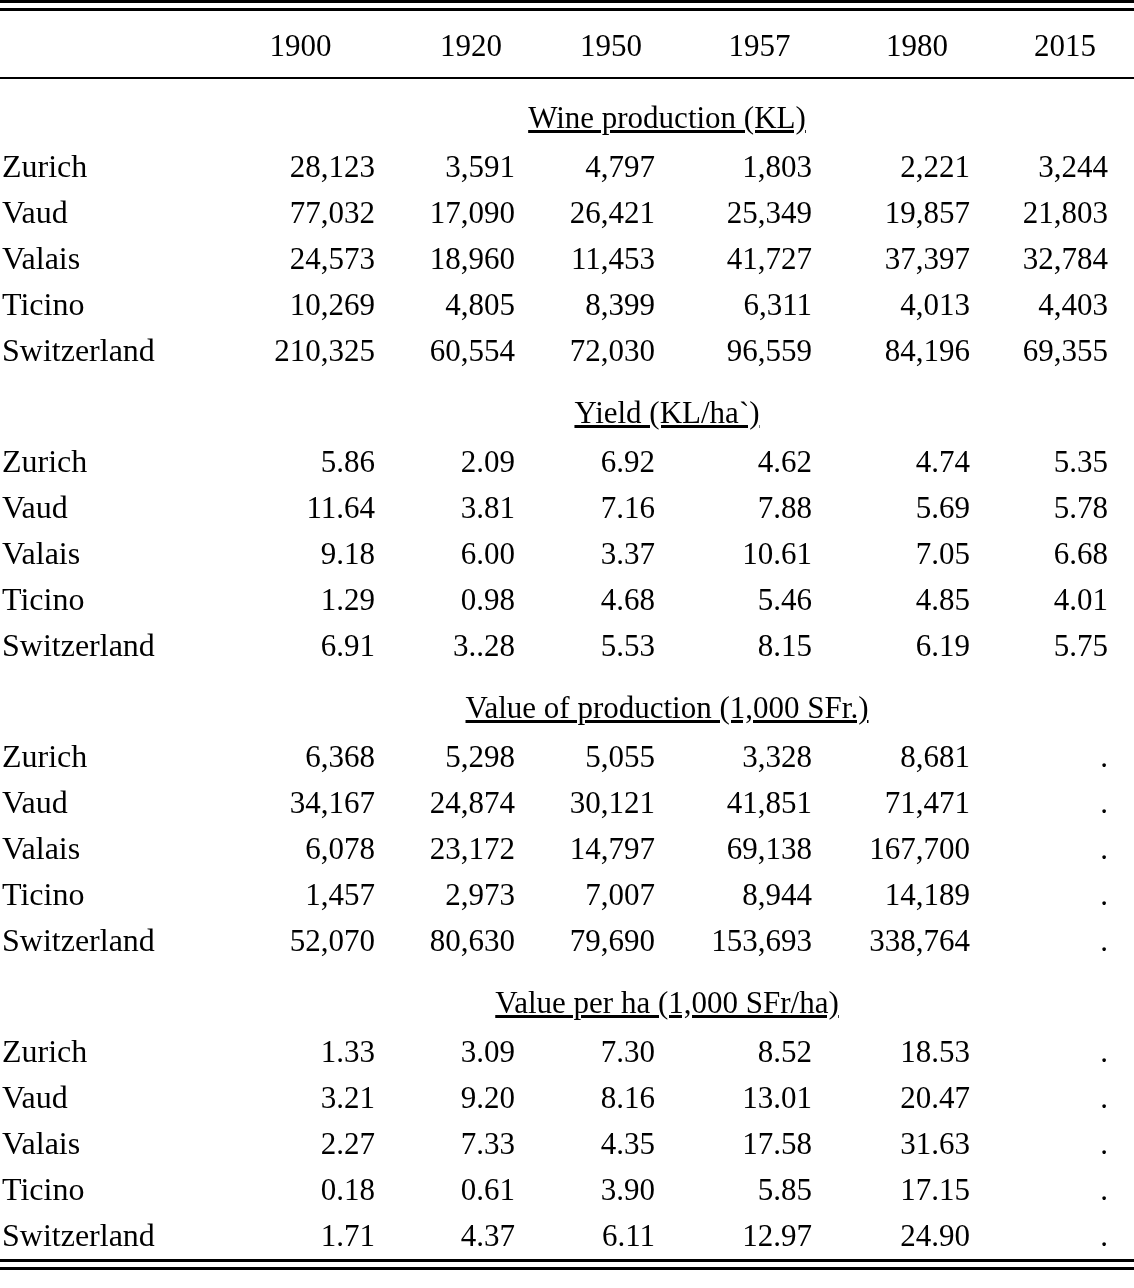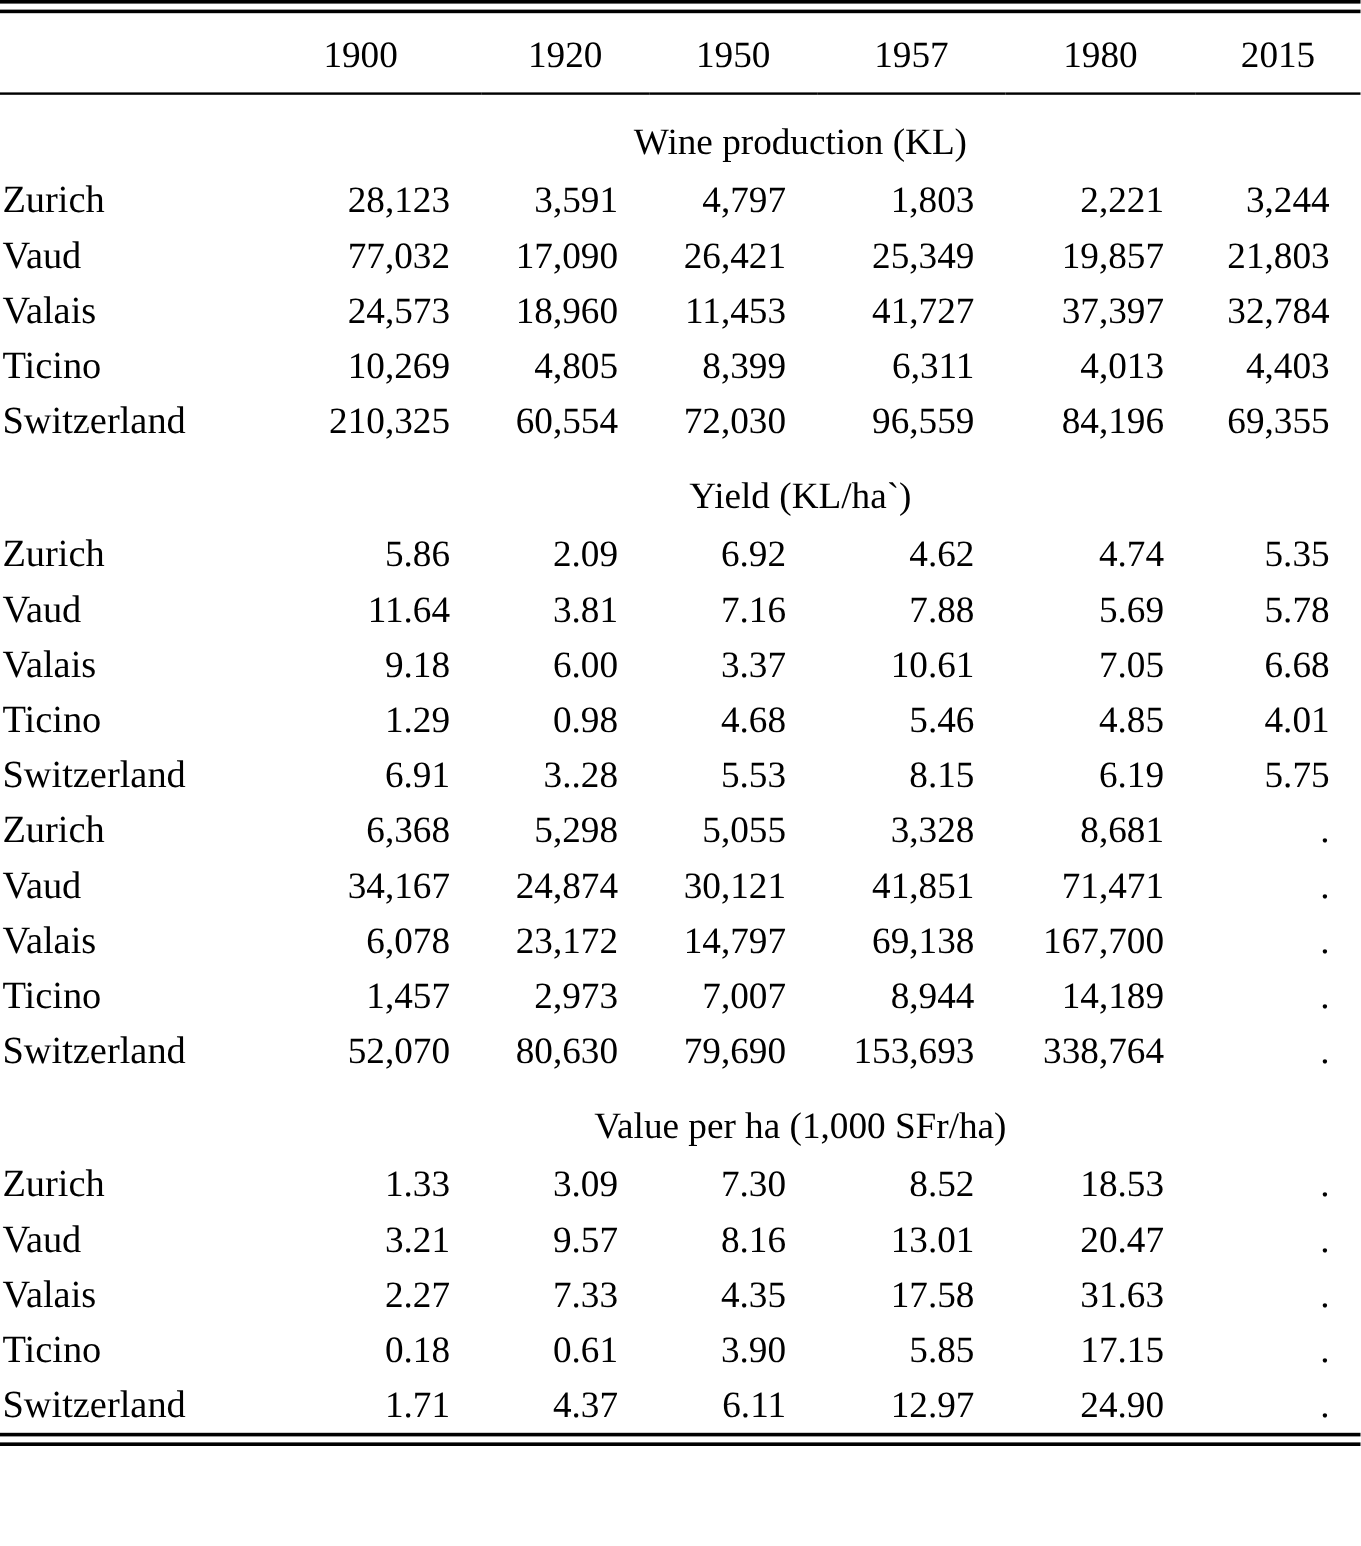--- a/index.html
+++ b/index.html
@@ -37,20 +37,21 @@
     font-size: 31px;
     font-weight: normal;
     text-align: center;
     padding: 17px 0 13px 0;
     margin-top: 34px;
   }
   td.section-title {
     font-size: 31px;
     text-align: center;
     padding: 21px 0 8px 0;
+    text-decoration: underline;
   }
   td.row-label {
     font-size: 32px;
     text-align: left;
     padding: 4px 0 5px 2px;
     line-height: 37px;
   }
   td.num-cell {
     font-size: 31px;
     text-align: right;
@@ -180,20 +181,24 @@
         </tr>
         <tr class="data-row total-row">
           <td class="row-label">Switzerland</td>
           <td class="num-cell">6.91</td>
           <td class="num-cell">3..28</td>
           <td class="num-cell">5.53</td>
           <td class="num-cell">8.15</td>
           <td class="num-cell">6.19</td>
           <td class="num-cell">5.75</td>
         </tr>
+        <tr>
+          <td></td>
+          <td colspan="6" class="section-title">Value of production (1,000 SFr.)</td>
+        </tr>
         <tr class="data-row">
           <td class="row-label">Zurich</td>
           <td class="num-cell">6,368</td>
           <td class="num-cell">5,298</td>
           <td class="num-cell">5,055</td>
           <td class="num-cell">3,328</td>
           <td class="num-cell">8,681</td>
           <td class="num-cell">.</td>
         </tr>
         <tr class="data-row">
@@ -241,21 +246,21 @@
           <td class="num-cell">1.33</td>
           <td class="num-cell">3.09</td>
           <td class="num-cell">7.30</td>
           <td class="num-cell">8.52</td>
           <td class="num-cell">18.53</td>
           <td class="num-cell">.</td>
         </tr>
         <tr class="data-row">
           <td class="row-label">Vaud</td>
           <td class="num-cell">3.21</td>
-          <td class="num-cell">9.57</td>
+          <td class="num-cell">9.20</td>
           <td class="num-cell">8.16</td>
           <td class="num-cell">13.01</td>
           <td class="num-cell">20.47</td>
           <td class="num-cell">.</td>
         </tr>
         <tr class="data-row">
           <td class="row-label">Valais</td>
           <td class="num-cell">2.27</td>
           <td class="num-cell">7.33</td>
           <td class="num-cell">4.35</td>

